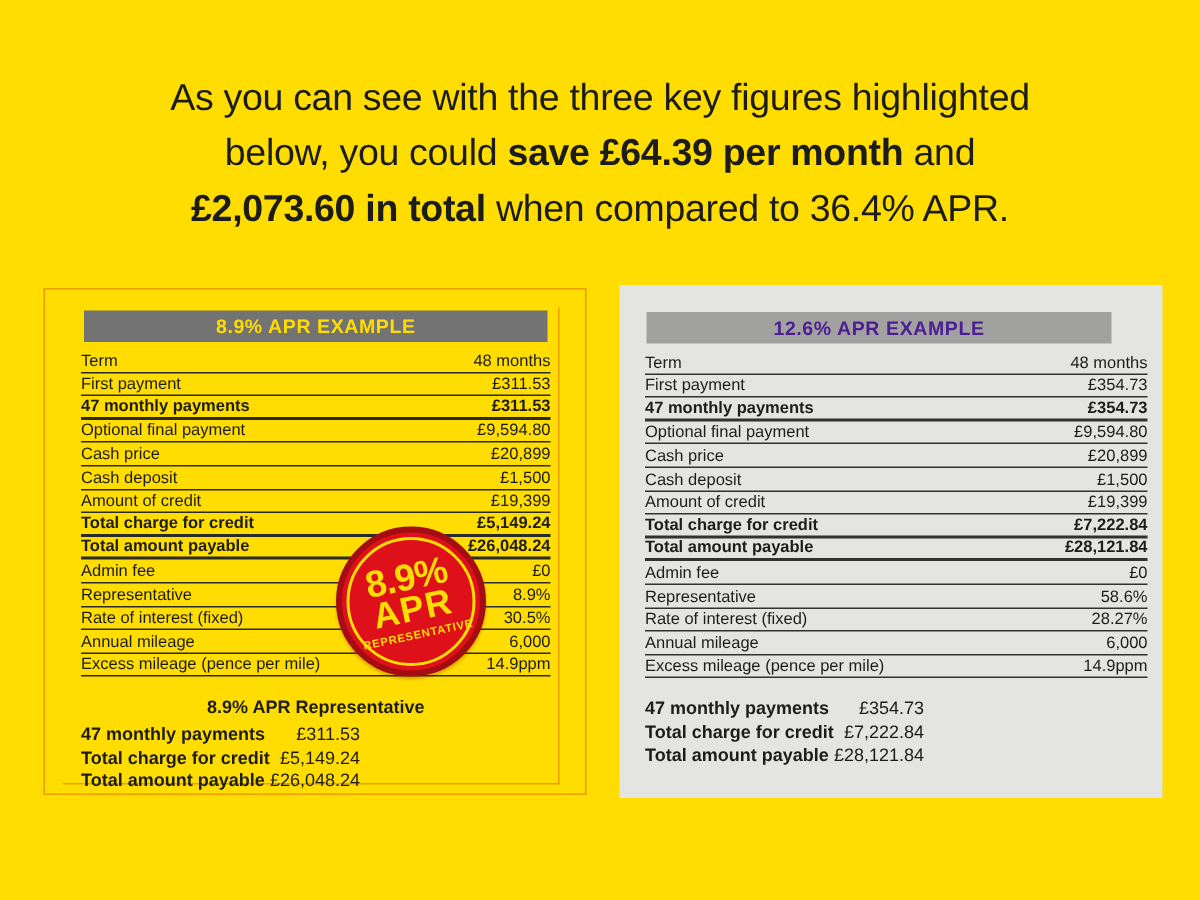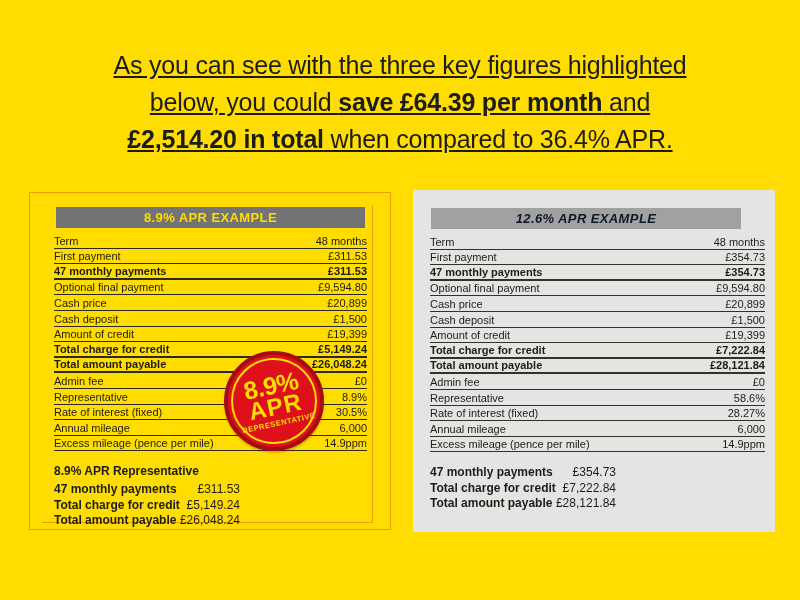--- a/index.html
+++ b/index.html
@@ -6,21 +6,21 @@
   #page {
     position:relative; width:800px; height:600px; overflow:hidden;
     background:#FFDD00;
     font-family:"Liberation Sans", sans-serif;
     color:#1c1c1a;
   }
   
   .headline {
     position:absolute; top:47px; left:0; width:800px;
     text-align:center; font-size:25px; line-height:37px;
-    color:#1c1c1a; letter-spacing:-0.2px; font-weight:400;text-decoration:underline;
+    color:#1c1c1a; letter-spacing:-0.2px; font-weight:400;
   }
   .headline b { font-weight:700; }
 
   
   .panel { position:absolute; box-sizing:border-box; }
   #panel-0 {
     left:29px; top:192px; width:362px; height:338px;
     background:#FFDD00; border:1px solid #EC9D00;
     padding:14px 23px 0 24px;
   }
@@ -33,34 +33,34 @@
     left:413px; top:190px; width:362px; height:342px;
     background:#E4E4E2;
     padding:18px 10px 0 17px;
   }
 
   .bar {
     height:21px; line-height:21px; text-align:center;
     font-weight:700; font-size:13px; letter-spacing:0.4px;
   }
   #panel-0 .bar { background:#737373; color:#FFDD00; margin:0 2px; }
-  #panel-1 .bar { background:#A1A19F; color:#0f172a; margin:0 24px 0 1px;font-style:italic; }
+  #panel-1 .bar { background:#A1A19F; color:#4c1d95; margin:0 24px 0 1px; }
 
   .rate-table { margin-top:5px; position:relative; z-index:1; }
   .trow {
     display:flex; justify-content:space-between; align-items:flex-end;
     height:15.6px; box-sizing:border-box;
     border-bottom:1px solid #2a2a27;
     font-size:11px; padding-bottom:1px; font-weight:400;
   }
   .trow.bold { font-weight:700; border-bottom-width:2px; }
   #panel-1 .trow { border-bottom-color:#31312e; }
 
   .summary { margin-top:13px; position:relative; z-index:1; }
-  .summary-heading { font-weight:700; font-size:12px; line-height:15px; margin-bottom:3px; }
+  .summary-heading { font-weight:700; font-size:12px; line-height:15px; margin-bottom:3px;text-align:center; }
   .srow { display:flex; width:186px; font-size:12px; line-height:15.5px; }
   .srow .slabel { font-weight:700; flex:1; text-align:left; }
   .srow .svalue { font-weight:400; text-align:right; }
 
   
   .badge {
     position:absolute; left:194px; top:158px; width:100px; height:100px;
     border-radius:50%; background:#DE1019; border:4px solid #A60D12;
     box-sizing:border-box; display:flex; align-items:center; justify-content:center;
     z-index:5; box-shadow:0 2px 2px rgba(110,20,0,0.25);
@@ -75,21 +75,21 @@
   }
   .badge-l1 { font-size:25px; line-height:21px; letter-spacing:-0.5px; }
   .badge-l2 { font-size:24px; line-height:21px; letter-spacing:1px; }
   .badge-l3 { font-size:7.5px; letter-spacing:0.55px; margin-top:2px; }
 </style>
 </head>
 <body>
 
 <div id="page">
 
-  <div class="headline"><span>As you can see with the three key figures highlighted</span><br><span>below, you could </span><b>save £64.39 per month</b><span> and</span><br><b>£2,514.20 in total</b><span> when compared to 36.4% APR.</span></div>
+  <div class="headline"><span>As you can see with the three key figures highlighted</span><br><span>below, you could </span><b>save £64.39 per month</b><span> and</span><br><b>£2,073.60 in total</b><span> when compared to 36.4% APR.</span></div>
 
   <div class="panel" id="panel-0">
     <div class="inner-frame"></div>
     <div class="bar">8.9% APR EXAMPLE</div>
     <div class="rate-table">
         <div class="trow">
           <span>Term</span>
           <span>48 months</span>
         </div>
         <div class="trow">

